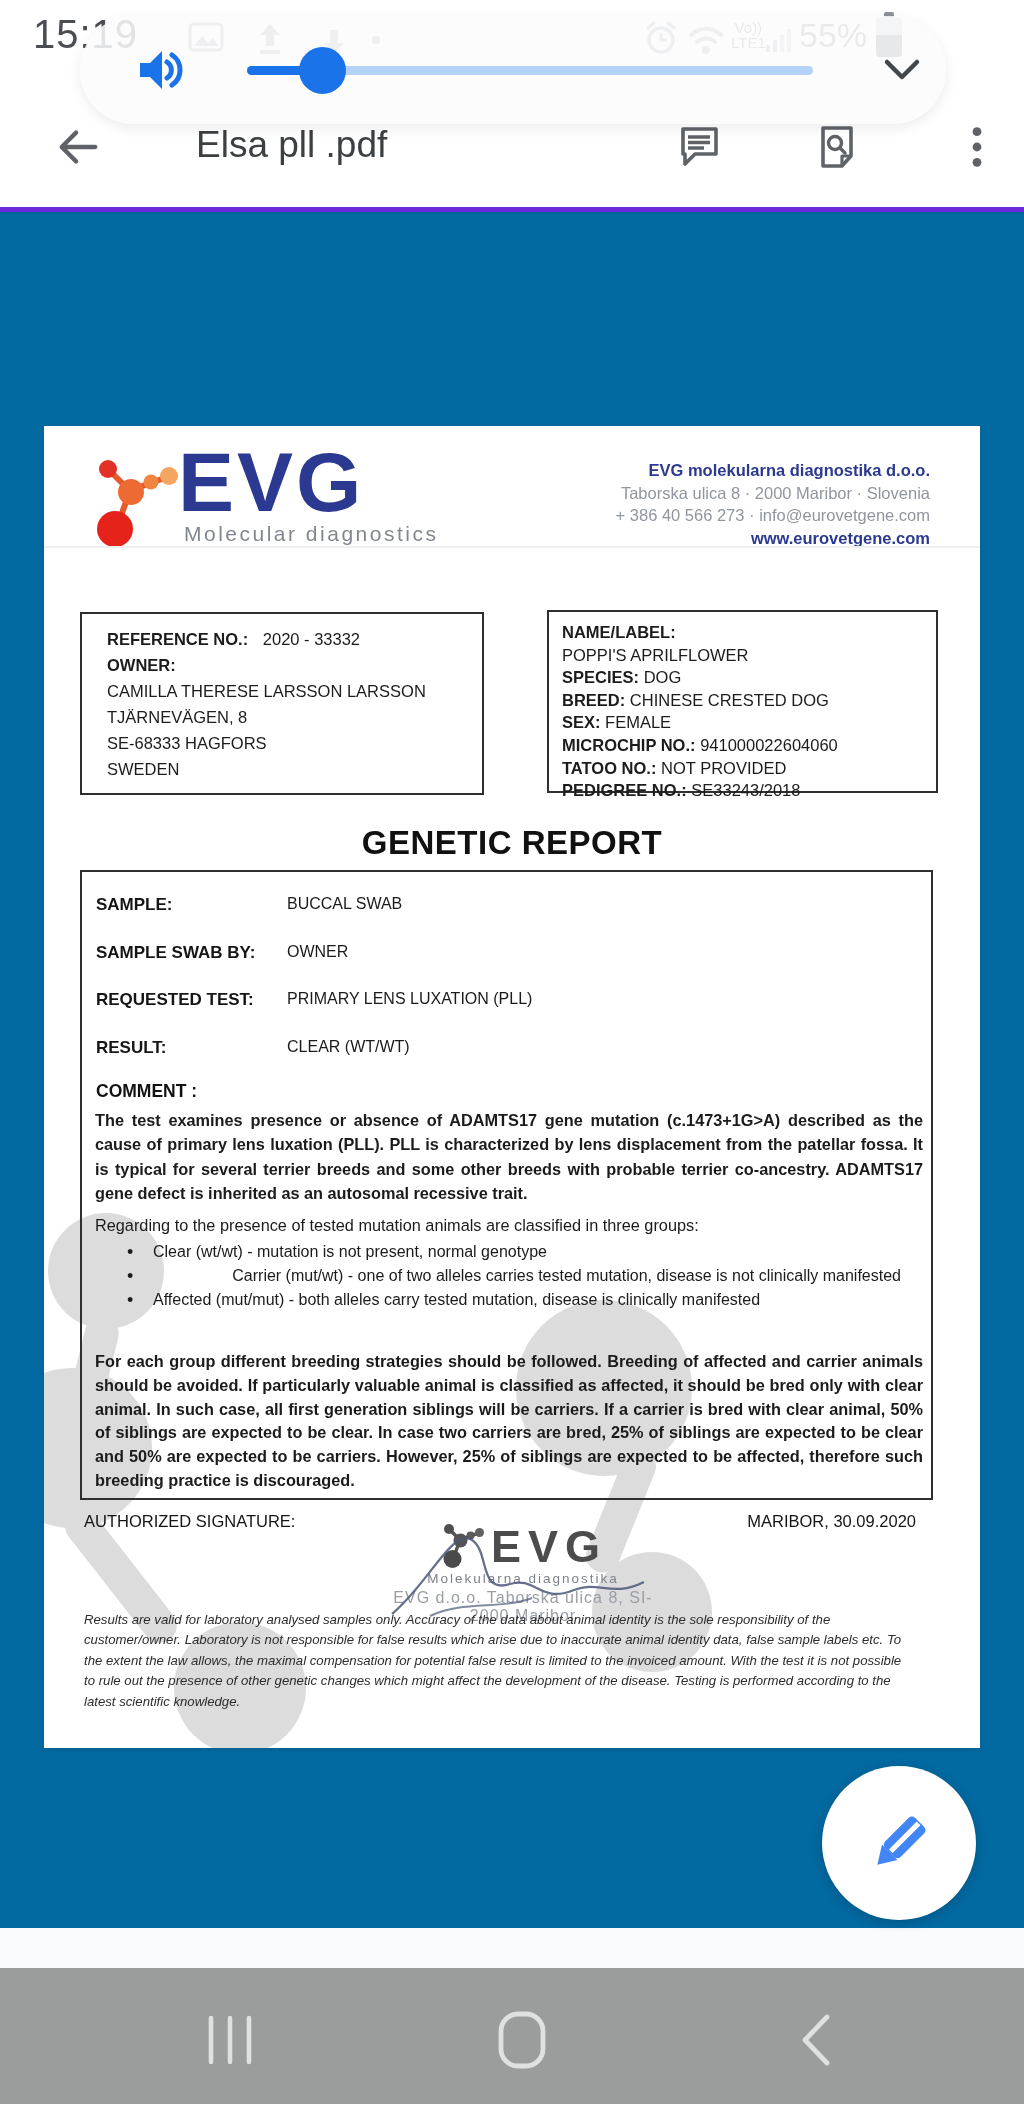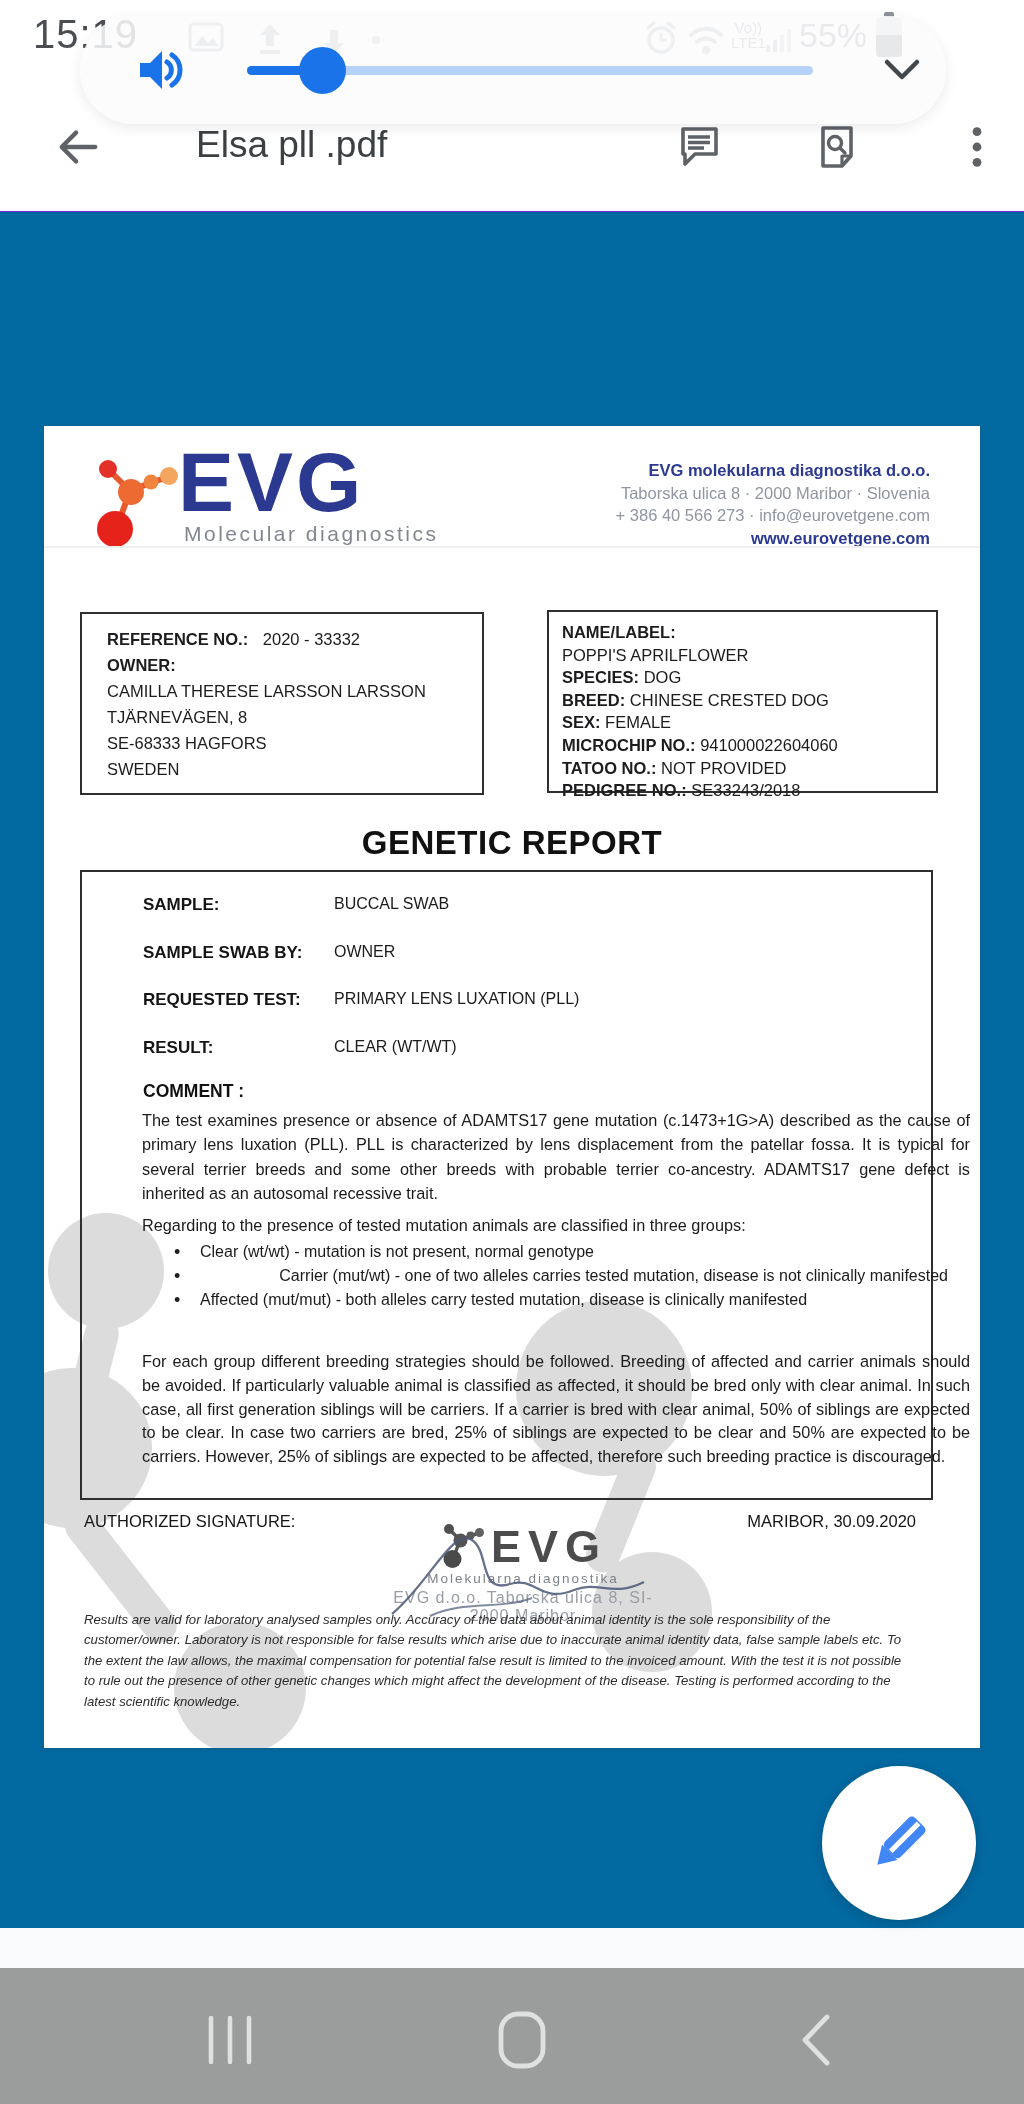--- a/index.html
+++ b/index.html
@@ -21,21 +21,21 @@
   .volume-panel { position:absolute; left:80px; top:16px; width:866px; height:108px; border-radius:54px;
     background:rgba(251,251,253,0.86); box-shadow:0 4px 14px rgba(0,0,0,0.08); z-index:5; }
   .vol-track { position:absolute; left:167px; top:50px; width:566px; height:9px; border-radius:5px; background:#b5d2f8; }
   .vol-fill { position:absolute; left:0; top:0; height:9px; width:78px; border-radius:5px; background:#1a73e8; }
   .vol-thumb { position:absolute; left:219px; top:31px; width:47px; height:47px; border-radius:50%; background:#1a73e8; }
   .vol-speaker { position:absolute; left:52px; top:27px; }
   .vol-chevron { position:absolute; left:803px; top:42px; }
 
   
   .app-bar { position:absolute; left:0; top:88px; width:1024px; height:124px; background:#fff; z-index:2;
-    border-bottom:1px solid #6d28d9; box-shadow:0 1px 2px rgba(0,0,0,0.04); }
+    border-bottom:5px solid #6d28d9; box-shadow:0 1px 2px rgba(0,0,0,0.04); }
   .app-title { position:absolute; left:196px; top:36px; font-size:37px; color:#3c4043; }
   .bar-btn { position:absolute; top:36px; width:46px; height:46px; }
 
   
   .content { position:absolute; left:0; top:212px; width:1024px; height:1716px; background:#0369a1; z-index:1; }
   .page { position:absolute; left:44px; top:214px; width:936px; height:1322px; background:#fff;
     box-shadow:0 1px 4px rgba(60,64,67,0.22); overflow:hidden; }
   .page > * { position:absolute; z-index:1; }
   .watermark { position:absolute; inset:0; z-index:0; }
   .wm-c { position:absolute; border-radius:50%; background:#dcdcdc; }
@@ -48,26 +48,26 @@
   .head-rule { left:0; top:120px; width:936px; height:2px; background:#efefef; }
 
   .info-box { border:2px solid #2f2f2f; color:#1c1c1e; background:transparent; }
   .ref-box { left:36px; top:186px; width:404px; height:183px; padding:12px 25px; font-size:16.5px; line-height:26px; }
   .subj-box { left:483px; top:184px; width:391px; height:183px; padding:9px 13px; font-size:16.5px; line-height:22.6px;margin-left:20px; }
   .blabel { font-weight:bold; }
 
   .doc-title { left:0; top:398px; width:936px; text-align:center; font-size:33px; font-weight:bold; color:#111; letter-spacing:0.5px; }
 
   .main-box { left:36px; top:444px; width:853px; height:630px; border:2px solid #2f2f2f; }
-  .main-box > div { position:absolute;margin-left:47px; }
+  .main-box > div { position:absolute; }
   .rlabel { left:14px; font-weight:bold; font-size:17px; color:#151515; }
   .rvalue { left:205px; font-size:16px; color:#1b1b1b; }
   .row0 { top:23px; } .row1 { top:71px; } .row2 { top:118px; } .row3 { top:166px; }
   .comment-h { left:14px; top:209px; font-weight:bold; font-size:17.5px; color:#111; }
-  .para { left:13px; width:828px; font-size:16.3px; line-height:24.3px; color:#1b1b1b; text-align:justify; }
+  .para { left:13px; width:828px; font-size:16.3px; line-height:24.3px; color:#1b1b1b; text-align:justify;font-weight:bold; }
   .para1 { top:236px; }
   .intro { left:13px; top:344px; width:828px; font-size:16.3px; color:#1b1b1b; }
   .bullet { left:39px; padding-left:32px; width:780px; font-size:16px; color:#1b1b1b; position:absolute; }
   .bullet::before { content:"\2022"; position:absolute; left:6px; top:-1px; font-size:18px; }
   .bu0 { top:371px; } .bu1 { top:395px;text-align:right; } .bu2 { top:419px; }
   .para2 { top:478px; line-height:23.8px; }
 
   .sig-label { left:40px; top:1086px; font-size:16.5px; color:#151515; }
   .sig-date { right:64px; top:1086px; font-size:16.5px; color:#151515; }
 

